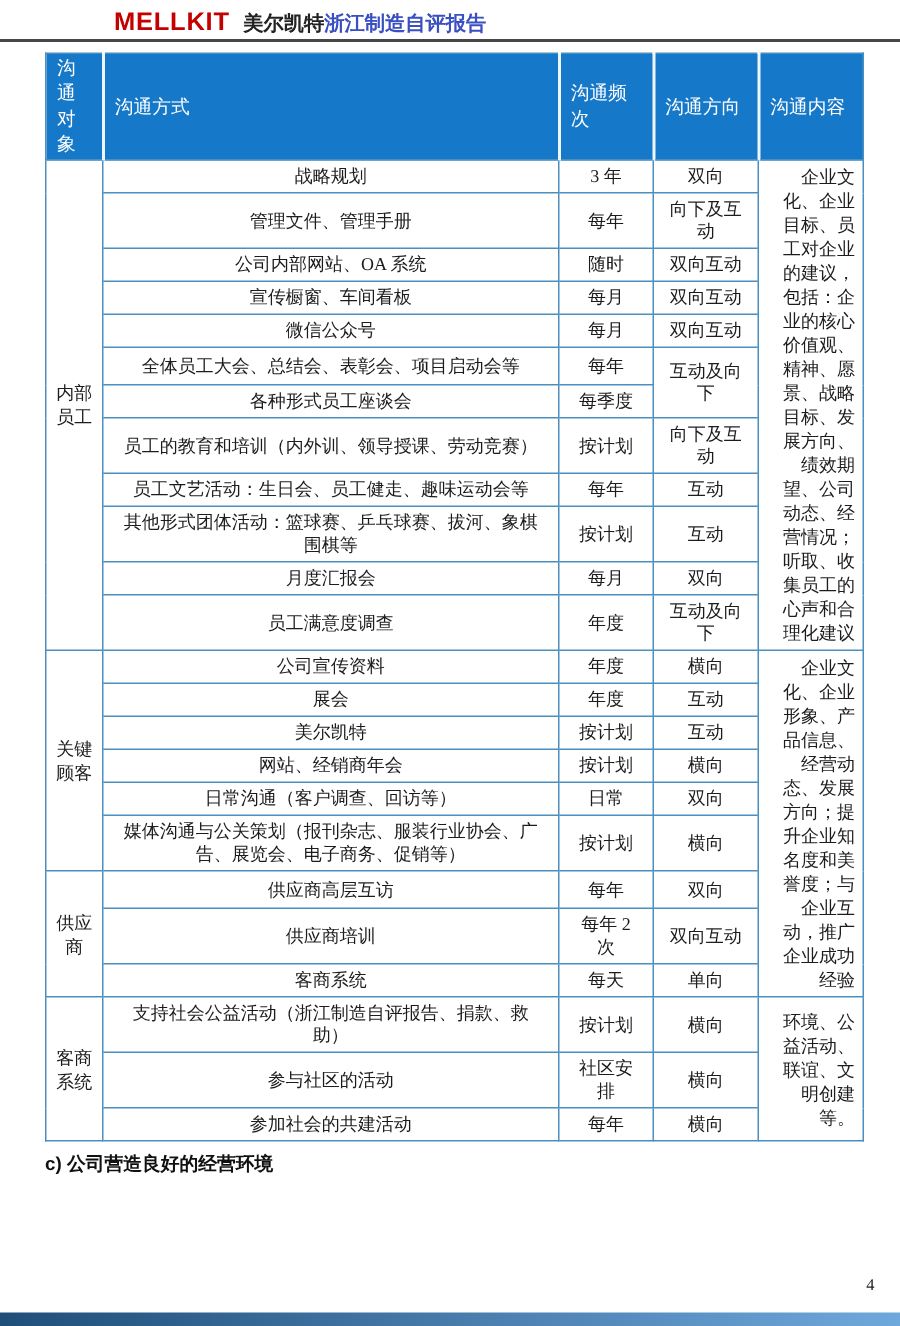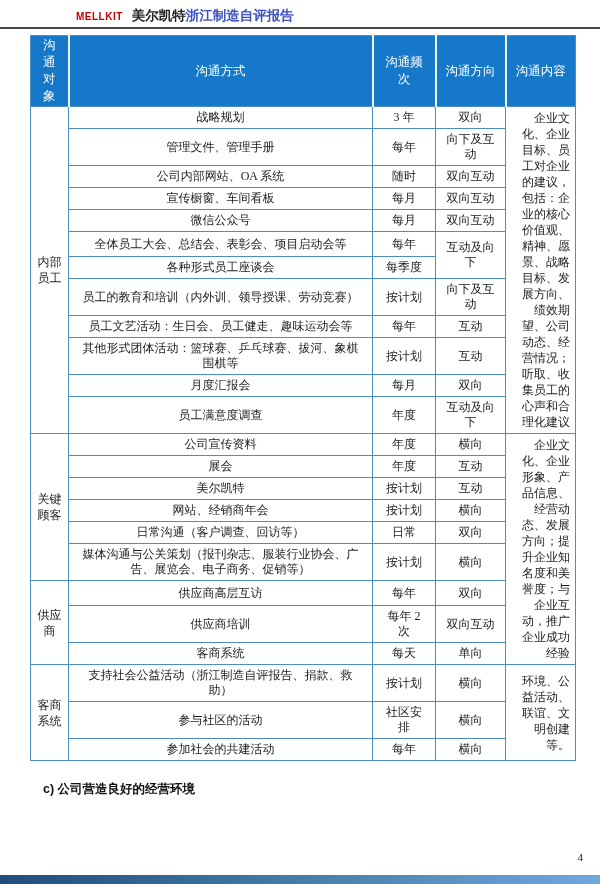--- a/index.html
+++ b/index.html
@@ -11,49 +11,49 @@
   .page{position:absolute;inset:0;overflow:hidden;}
 
   
   .page-header{
     position:absolute;top:0;left:0;width:600px;box-sizing:border-box;
     padding:7px 0 3px 30px;line-height:15px;
     border-bottom:2px solid #474747;white-space:nowrap;
   }
   .brand{
     color:var(--brand-red);font-family:"Liberation Sans",sans-serif;
-    font-weight:bold;font-size:10px;letter-spacing:.5px;padding-left:46px;
+    font-weight:bold;font-size:17px;letter-spacing:.5px;padding-left:46px;
   }
   .brand-cn{font-size:13.5px;font-weight:600;margin-left:5px;color:#222;}
   .doc-title{font-size:13.5px;font-weight:600;color:var(--title-blue);}
 
   
   .comm-table{
     position:absolute;left:30px;top:35px;width:545px;
     border-collapse:collapse;table-layout:fixed;
   }
   .comm-table th,.comm-table td{border:1px solid var(--border-blue);}
   .comm-table thead th{
     background:var(--header-blue);color:#ffffff;font-weight:normal;
-    font-size:12.5px;line-height:17px;padding:1px 7px;text-align:center;
+    font-size:12.5px;line-height:17px;padding:1px 7px;text-align:left;
   }
   .comm-table thead th + th{border-left:2px solid #eef5fb;}
   .comm-table td{
     font-size:12px;line-height:15px;padding:3px 4px;
     text-align:center;vertical-align:middle;word-break:break-all;
   }
   td.method-cell{padding:3px 8px;}
   td.freq-cell{padding:3px 10px;}
   td.dir-cell{padding:3px 6px;text-align:center;}
   td.target-cell{font-size:12px;padding:3px 2px;line-height:16px;}
   td.content-cell{text-align:right;padding:3px 5px;line-height:16px;}
 
   
   .note-c,.note-c1{
-    position:absolute;margin:13px;font-family:"Liberation Sans",sans-serif;
+    position:absolute;margin:0;font-family:"Liberation Sans",sans-serif;
     font-weight:bold;font-size:12.5px;color:#111;
   }
   .note-c{left:30px;top:768px;}
   .note-c1{left:36px;top:794px;}
 
   
   .page-number{position:absolute;right:17px;top:851px;font-size:11px;color:#222;}
   .footer-bar{
     position:absolute;left:0;right:0;bottom:0;height:9px;
     background:linear-gradient(90deg,var(--bar-from),var(--bar-to));

